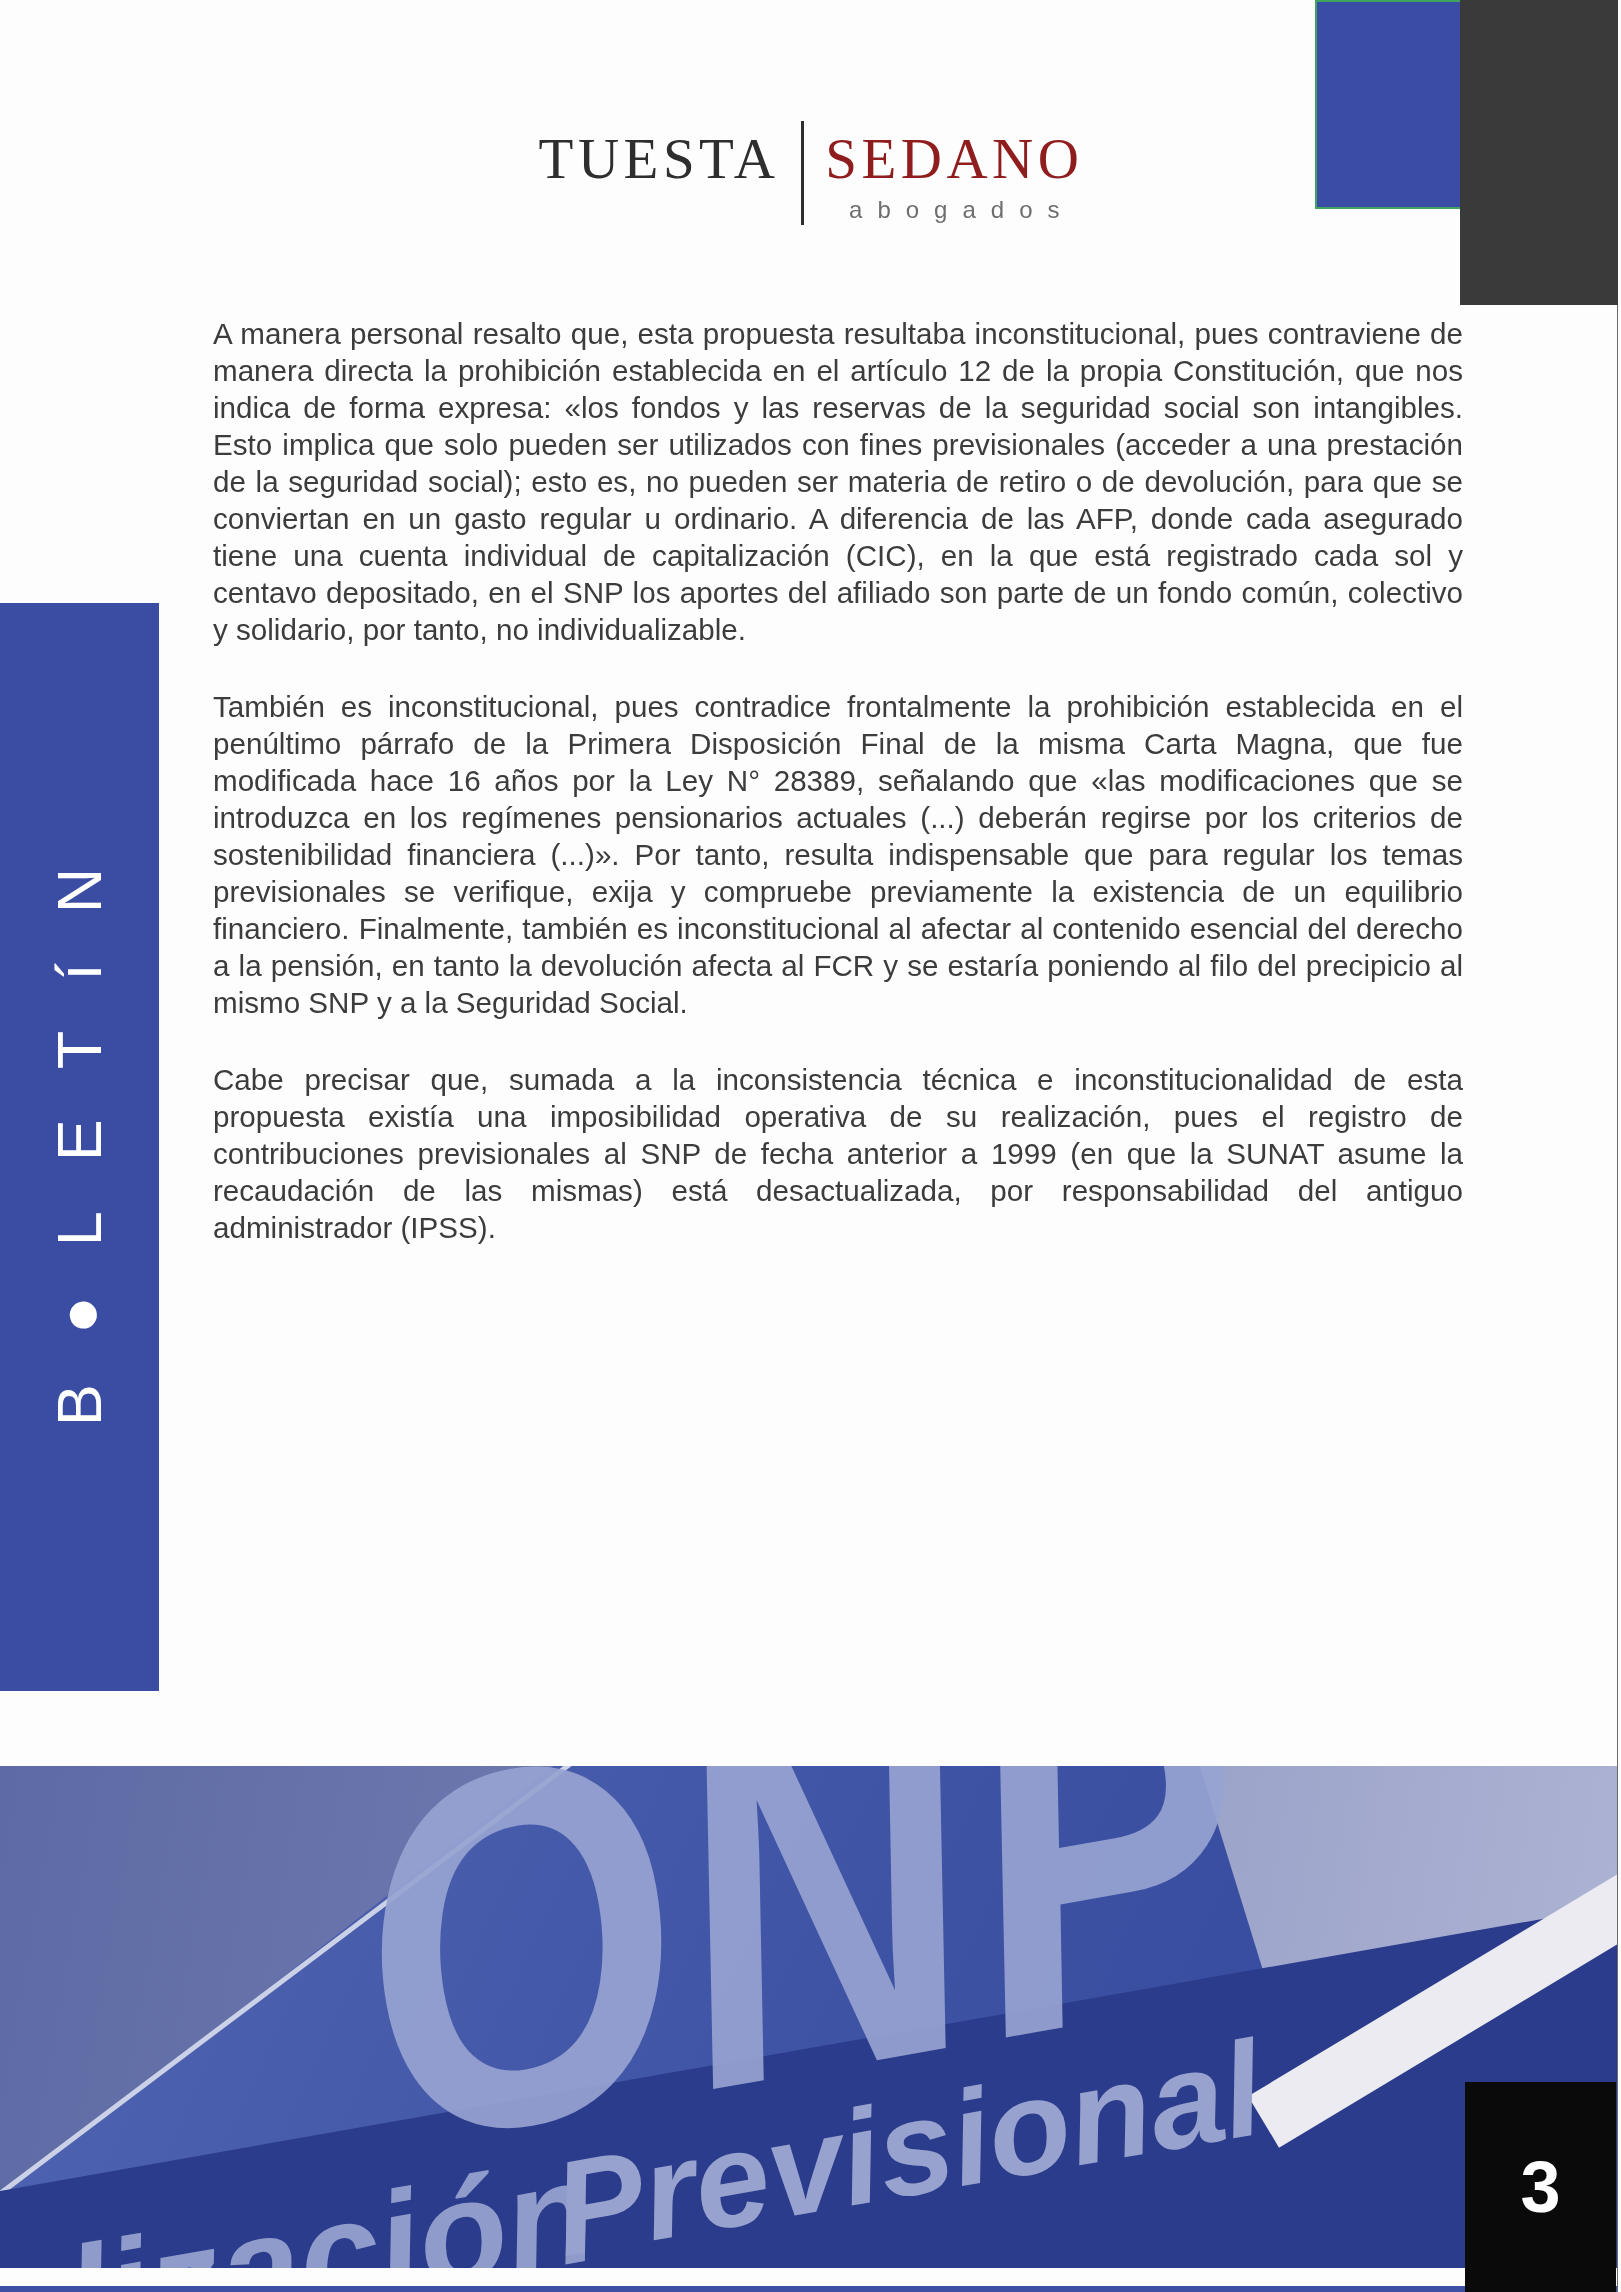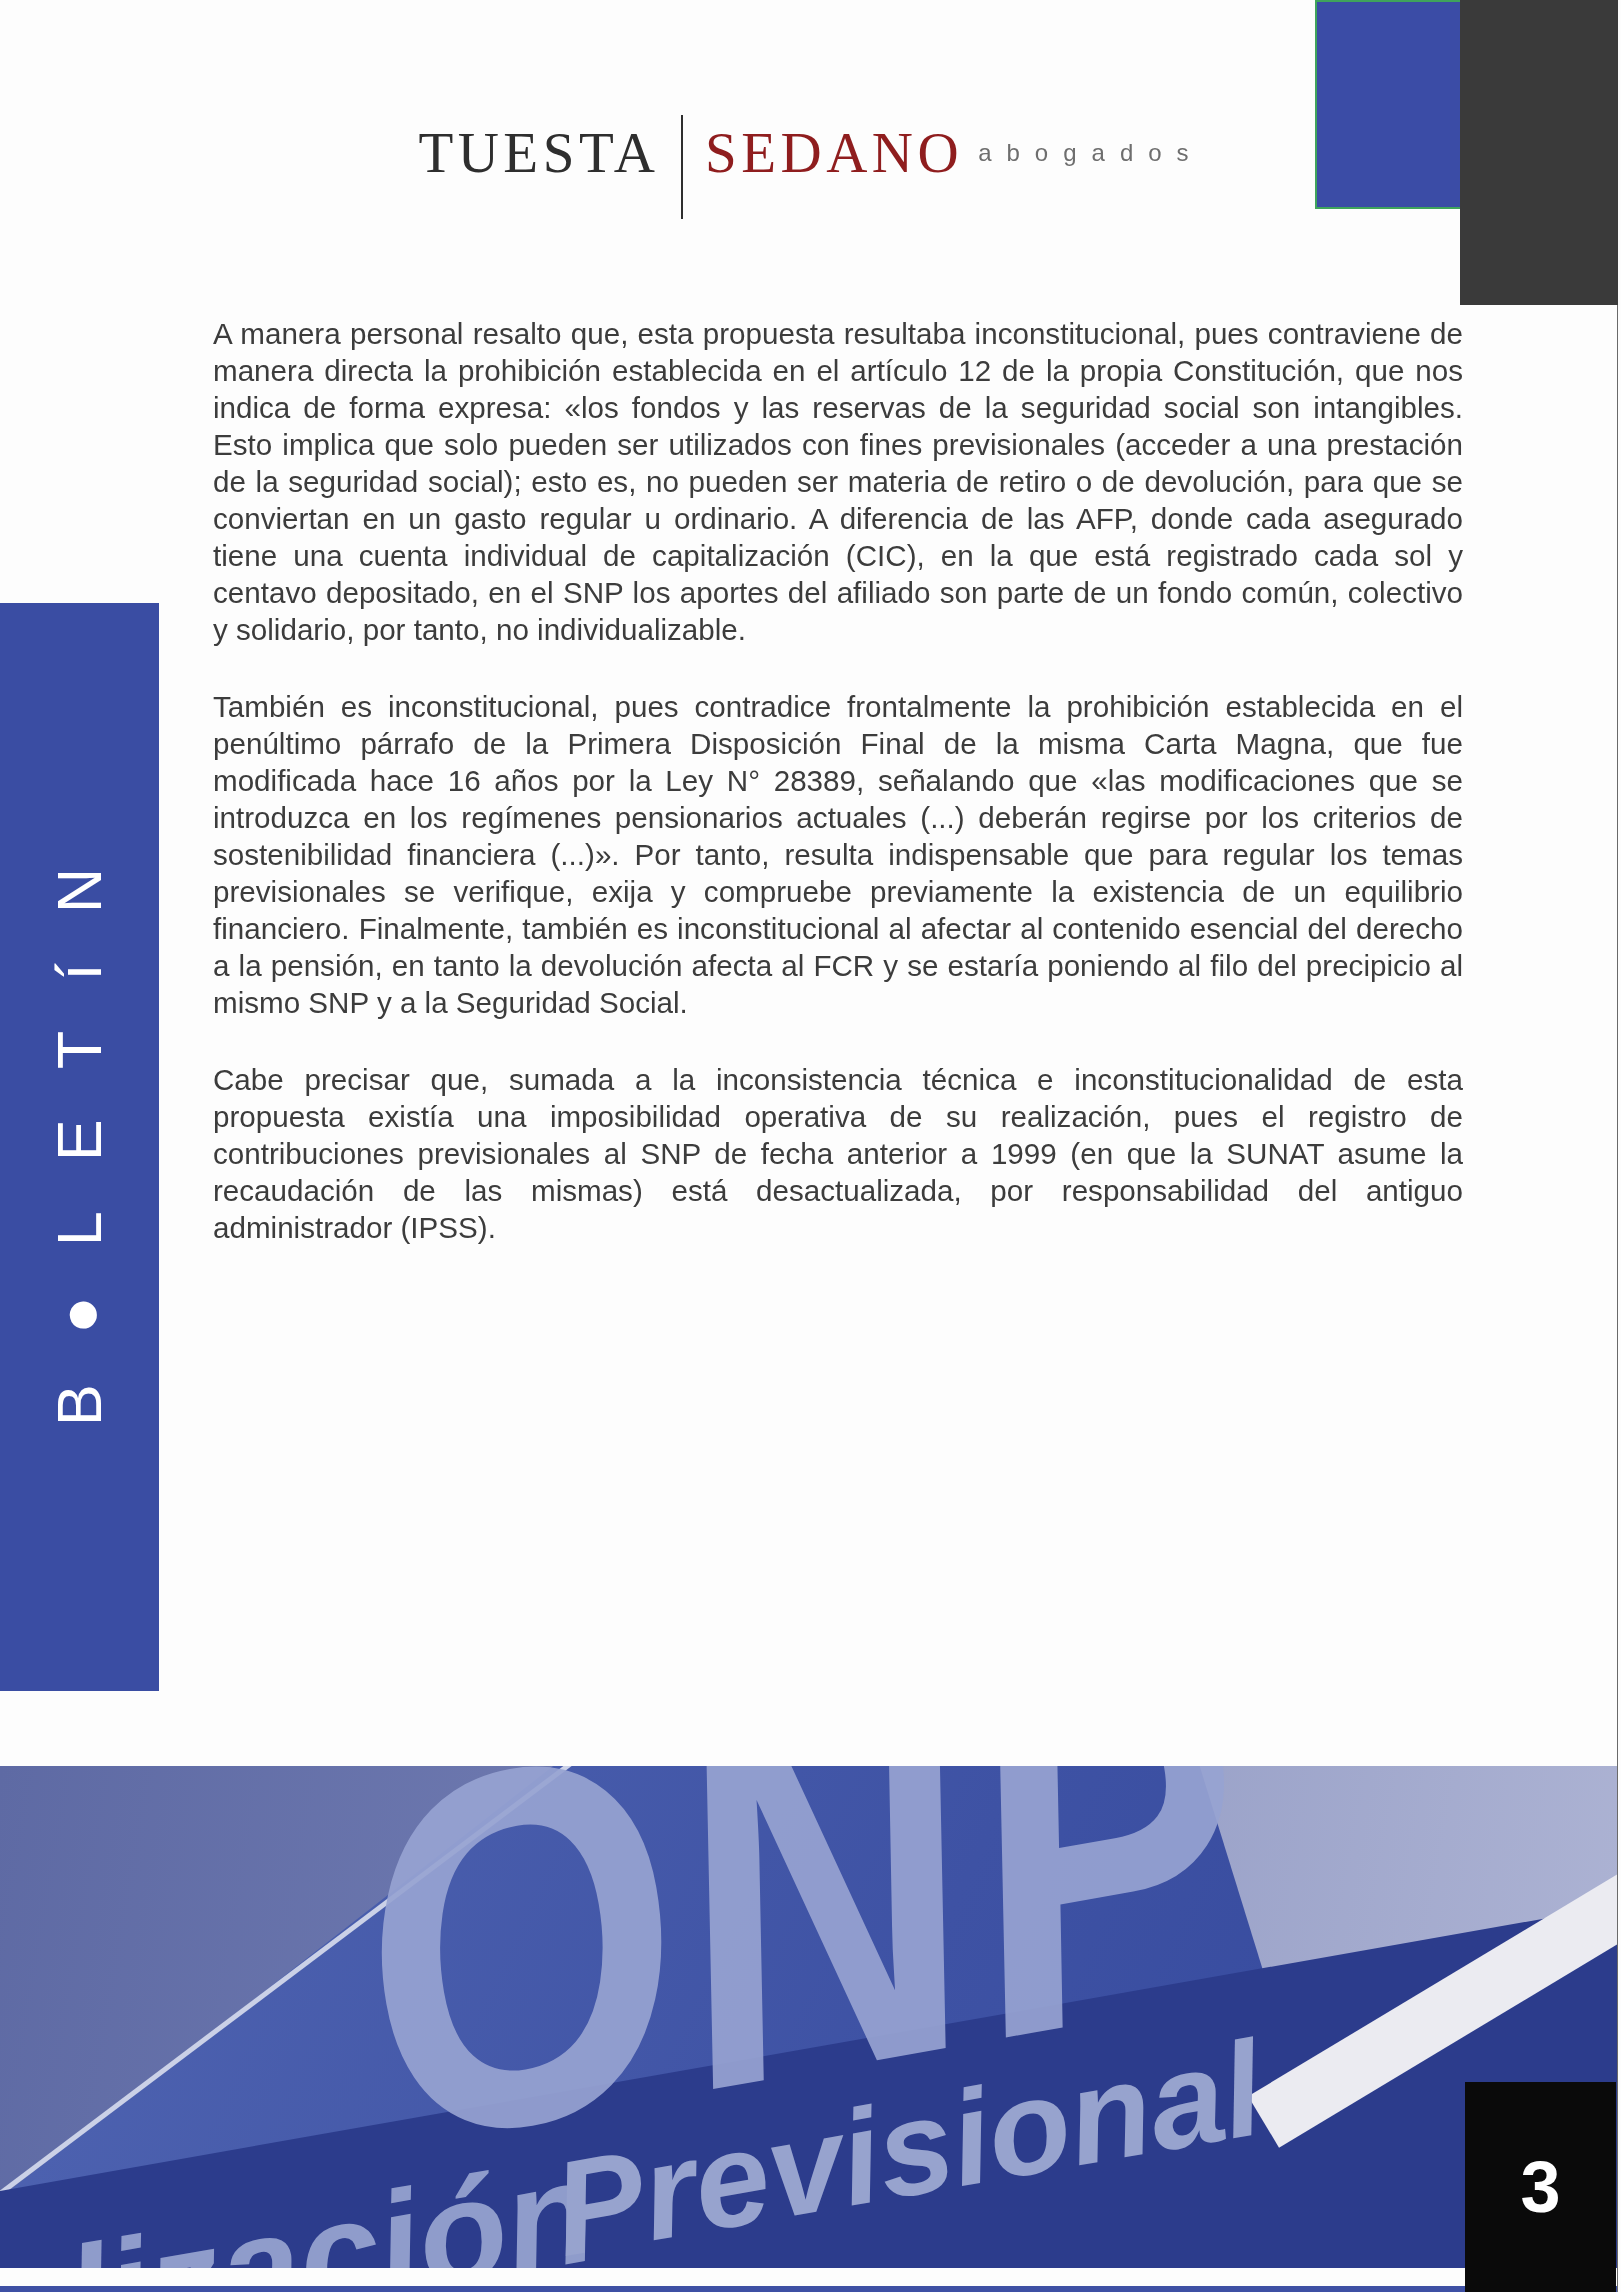--- a/index.html
+++ b/index.html
@@ -10,26 +10,26 @@
   }
   
   .right-line { position:absolute; top:0; right:3.6px; width:1.8px; height:2293px; background:#6a6a6a; }
 
   
   .corner-blue { position:absolute; left:1315px; top:0; width:149px; height:209px;
     background:#3B4CA6; border:2.7px solid #3FA45C; }
   .corner-dark { position:absolute; left:1460px; top:0; width:158px; height:305px; background:#3A3A3A; }
 
   
-  .logo { position:absolute; left:0; top:115px; width:100%; display:flex;
+  .logo { position:absolute; left:0; top:121px; width:100%; display:flex;
     justify-content:center; align-items:flex-start; gap:21.5px;text-align:center; }
   .logo-tuesta { font-family:"Liberation Serif", serif; font-size:57px; color:#2E2E2E;
     letter-spacing:4.5px; line-height:1; margin-top:9px; }
   .logo-divider { width:2.7px; height:104px; background:#2E2E2E; }
-  .logo-right { display:flex; flex-direction:row; align-items:center; }
+  .logo-right { display:flex; flex-direction:column; align-items:center; }
   .logo-sedano { font-family:"Liberation Serif", serif; font-size:57px; color:#8F1D1E;
     letter-spacing:4.5px; line-height:1; margin-top:9px; }
   .logo-abogados { font-size:24px; color:#6E6E6E; letter-spacing:15px; margin-top:9px;
     text-indent:15px; }
 
   
   .band { position:absolute; left:0; top:603px; width:159px; height:1088px;
     background:#3A4DA3; display:flex; align-items:center; justify-content:center; }
   .band-text { transform:rotate(-90deg); white-space:nowrap; color:#ffffff;
     font-size:63px; font-weight:300; letter-spacing:50px; text-indent:50px; }

